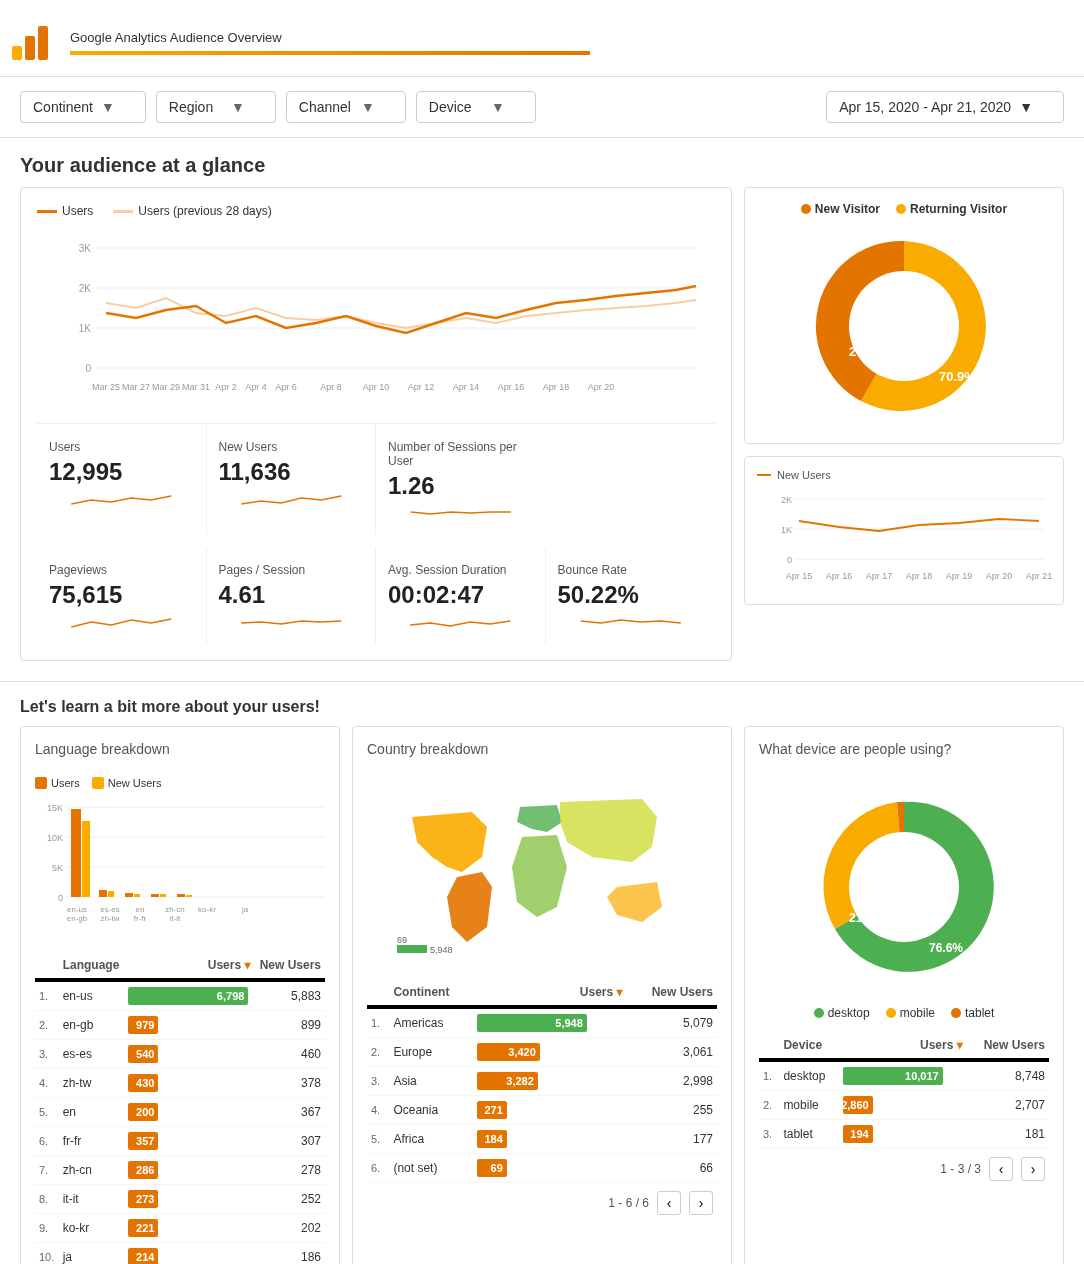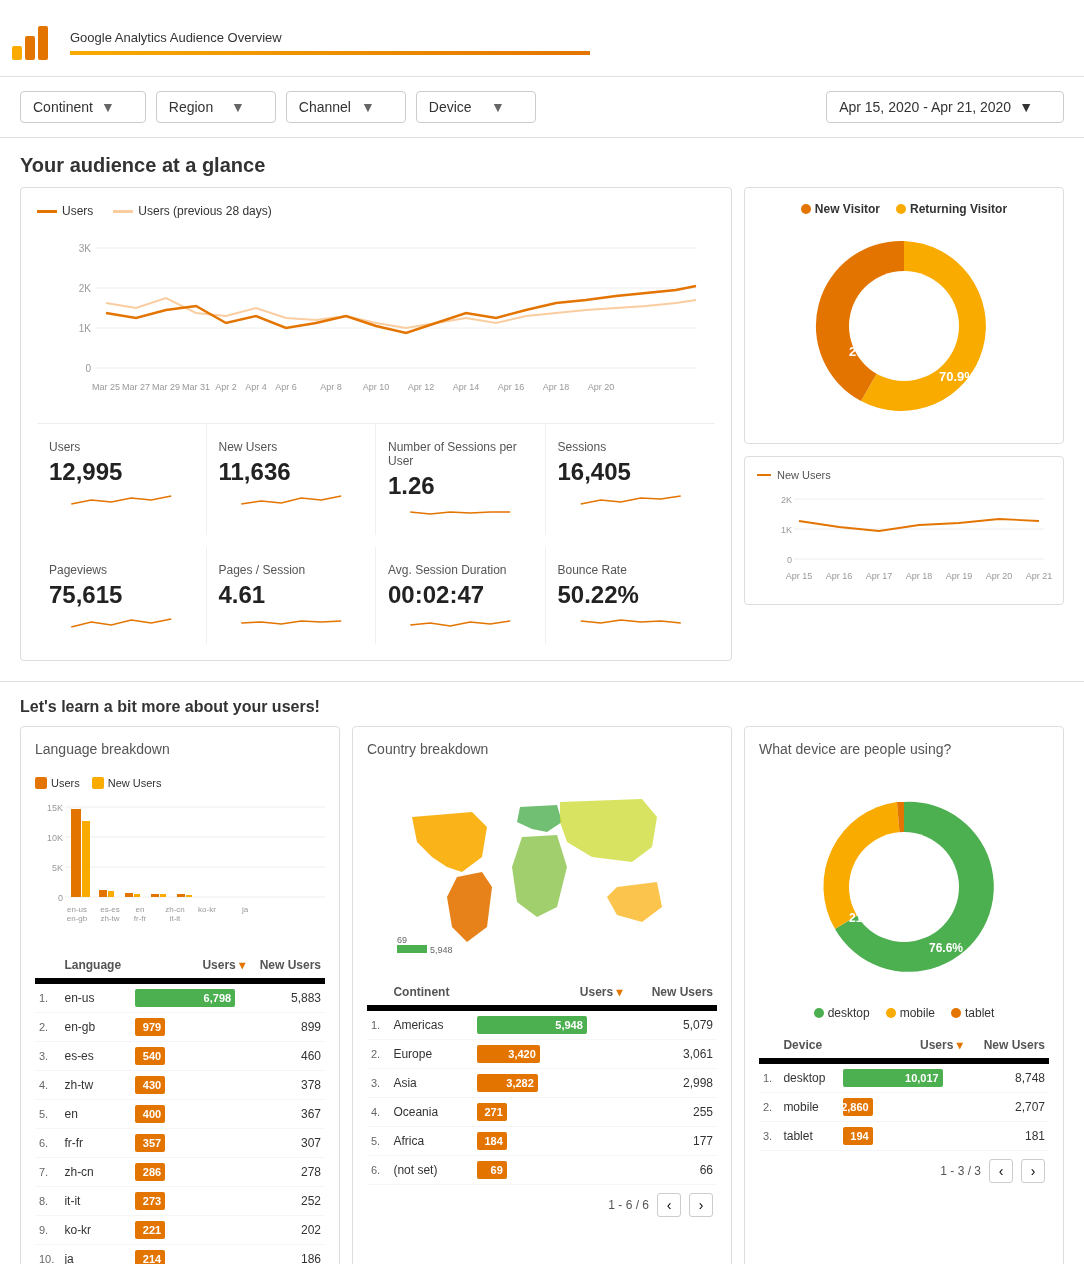--- a/index.html
+++ b/index.html
@@ -54,21 +54,21 @@
     
     
     .breakdown-card { border: 1px solid #ddd; border-radius: 4px; padding: 14px; }
     .breakdown-title { font-size: 14px; color: #555; margin-bottom: 20px; }
     .bar-chart-legend { display: flex; gap: 12px; font-size: 11px; margin-bottom: 8px; align-items: center; }
     .bar-legend-item { display: flex; align-items: center; gap: 4px; }
     .bar-legend-color { width: 12px; height: 12px; border-radius: 2px; }
     
     
     .data-table { width: 100%; border-collapse: collapse; font-size: 12px; margin-top: 12px; }
-    .data-table th { text-align: left; padding: 6px 4px; color: #555; font-weight: bold; border-bottom: 6px solid #000000; }
+    .data-table th { text-align: left; padding: 6px 4px; color: #555; font-weight: bold; border-bottom: 4px solid #000000; }
     .data-table th.right { text-align: right; }
     .data-table td { padding: 5px 4px; border-bottom: 1px solid #f5f5f5; vertical-align: middle; }
     .data-table td.right { text-align: right; }
     .data-table .num { color: #666; font-size: 11px; }
     
     .bar-cell { display: flex; align-items: center; }
     .bar-inner { height: 18px; display: flex; align-items: center; justify-content: flex-end; padding-right: 4px; color: #fff; font-size: 11px; font-weight: bold; border-radius: 2px; min-width: 30px; }
     
     
     .pagination { display: flex; justify-content: flex-end; align-items: center; gap: 8px; padding: 8px 4px 0; font-size: 12px; color: #555; }
@@ -183,27 +183,20 @@
           <div class="metric-value">11,636</div>
           <svg width="100%" height="24" viewBox="0 0 100 24">
             <polyline points="0,18 20,15 40,17 60,12 80,14 100,10" fill="none" stroke="#e37400" stroke-width="1.5"></polyline>
           </svg>
         </div>
         <div class="metric">
           <div class="metric-label">Number of Sessions per User</div>
           <div class="metric-value">1.26</div>
           <svg width="100%" height="24" viewBox="0 0 100 24">
             <polyline points="0,12 20,14 40,12 60,13 80,12 100,12" fill="none" stroke="#e37400" stroke-width="1.5"></polyline>
-          </svg>
-        </div>
-        <div class="metric">
-          <div class="metric-label">Sessions</div>
-          <div class="metric-value">16,405</div>
-          <svg width="100%" height="24" viewBox="0 0 100 24">
-            <polyline points="0,18 20,14 40,16 60,12 80,13 100,10" fill="none" stroke="#e37400" stroke-width="1.5"></polyline>
           </svg>
         </div>
       </div>
       <div class="metrics-grid" style="border-top:none;">
         <div class="metric">
           <div class="metric-label">Pageviews</div>
           <div class="metric-value">75,615</div>
           <svg width="100%" height="24" viewBox="0 0 100 24">
             <polyline points="0,18 20,13 40,16 60,11 80,14 100,10" fill="none" stroke="#e37400" stroke-width="1.5"></polyline>
           </svg>
@@ -346,21 +339,21 @@
             <th class="right">Users <span style="color:#e37400;">▾</span></th>
             <th class="right">New Users</th>
           </tr>
         </thead>
         <tbody id="lang-table-body">
         <tr>
     <td class="num">1.</td>
     <td>en-us</td>
     <td>
       <div class="bar-cell">
-        <div class="bar-inner" style="background:#4caf50;width:100px;">6,798</div>
+        <div class="bar-inner" style="background:#4caf50;width:120px;">6,798</div>
       </div>
     </td>
     <td class="right">5,883</td>
   </tr>
             <tr>
     <td class="num">2.</td>
     <td>en-gb</td>
     <td>
       <div class="bar-cell">
         <div class="bar-inner" style="background:#e37400;width:20px;">979</div>
@@ -386,21 +379,21 @@
         <div class="bar-inner" style="background:#e37400;width:20px;">430</div>
       </div>
     </td>
     <td class="right">378</td>
   </tr>
             <tr>
     <td class="num">5.</td>
     <td>en</td>
     <td>
       <div class="bar-cell">
-        <div class="bar-inner" style="background:#e37400;width:20px;">400</div>
+        <div class="bar-inner" style="background:#e37400;width:20px;">200</div>
       </div>
     </td>
     <td class="right">367</td>
   </tr>
             <tr>
     <td class="num">6.</td>
     <td>fr-fr</td>
     <td>
       <div class="bar-cell">
         <div class="bar-inner" style="background:#e37400;width:20px;">357</div>

